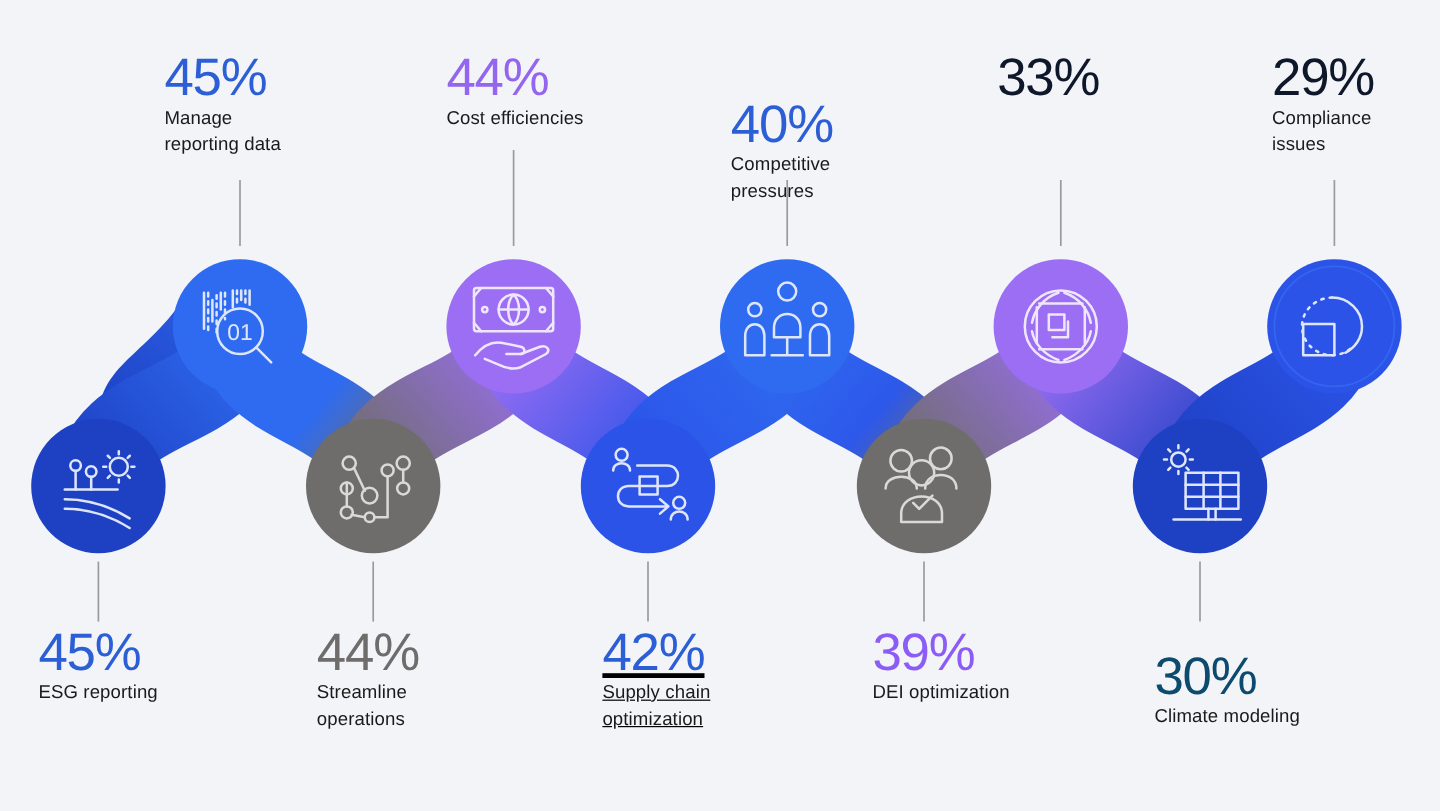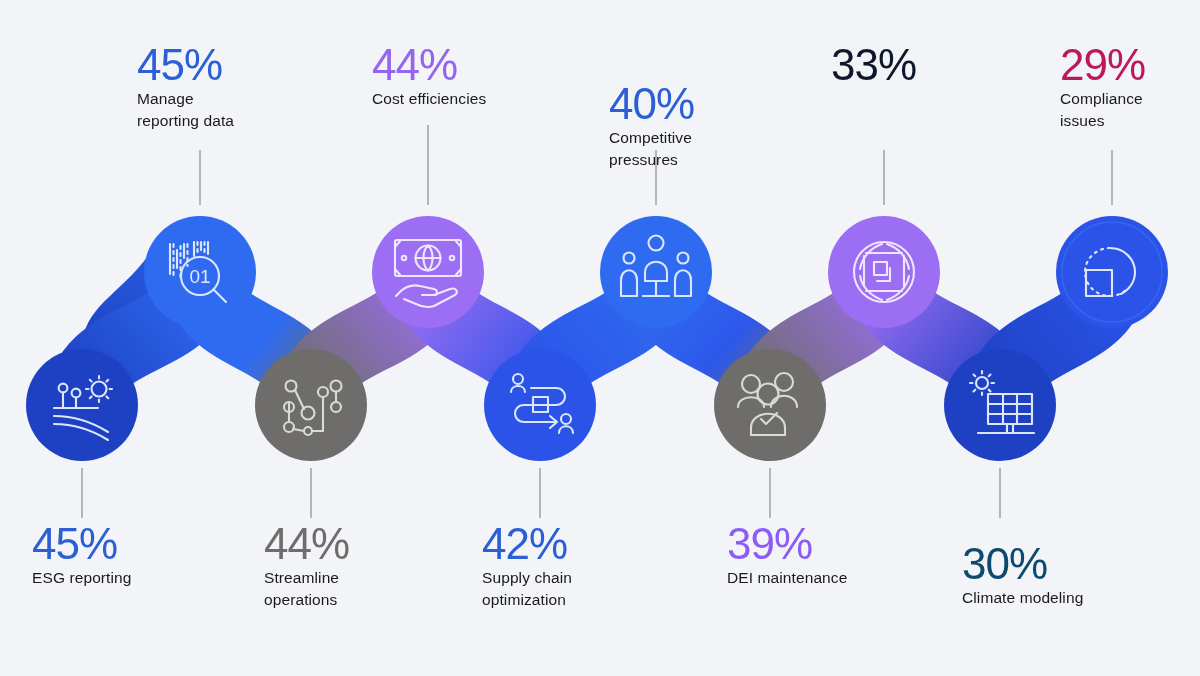--- a/index.html
+++ b/index.html
@@ -244,41 +244,41 @@
   </div>
   <div class="lbl top-lbl" style="left:609px;top:45px;margin-top:39px;">
     <div class="pct" style="color: rgb(44, 95, 214);">40%</div>
     <div class="cap">Competitive
 pressures</div>
   </div>
   <div class="lbl top-lbl" style="left:831px;top:45px;">
     <div class="pct" style="color: #0f172a;">33%</div>
   </div>
   <div class="lbl top-lbl" style="left:1060px;top:45px;">
-    <div class="pct" style="color: #be185d; text-align: right;">29%</div>
+    <div class="pct" style="color: #0f172a; text-align: right;">29%</div>
     <div class="cap">Compliance
 issues</div>
   </div>
 
   <div class="lbl bot-lbl" style="left:32px;top:524px;">
     <div class="pct" style="color: rgb(44, 95, 214);">45%</div>
     <div class="cap">ESG reporting</div>
   </div>
   <div class="lbl bot-lbl" style="left:264px;top:524px;">
     <div class="pct" style="color: rgb(110, 109, 107);">44%</div>
     <div class="cap">Streamline
 operations</div>
   </div>
-  <div class="lbl bot-lbl" style="left:482px;top:524px;">
+  <div class="lbl bot-lbl" style="left:502px;top:524px;text-decoration:underline;">
     <div class="pct" style="color: rgb(44, 95, 214);">42%</div>
     <div class="cap">Supply chain
 optimization</div>
   </div>
   <div class="lbl bot-lbl" style="left:727px;top:524px;">
     <div class="pct" style="color: #8b5cf6;">39%</div>
-    <div class="cap">DEI maintenance</div>
+    <div class="cap">DEI optimization</div>
   </div>
   <div class="lbl bot-lbl" style="left:962px;top:524px;">
     <div class="pct" style="color: #0c4a6e; margin-top: 20px;">30%</div>
     <div class="cap">Climate modeling</div>
   </div>
 
 </div>
 
 </body></html>

